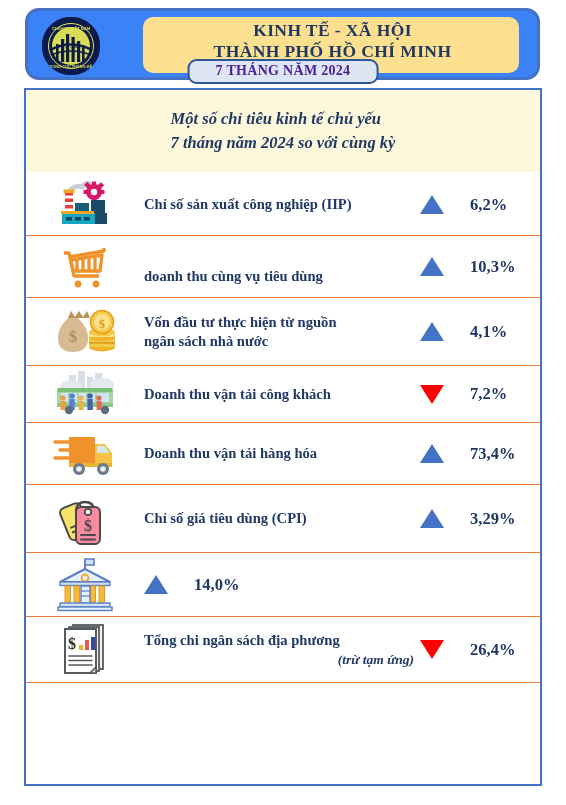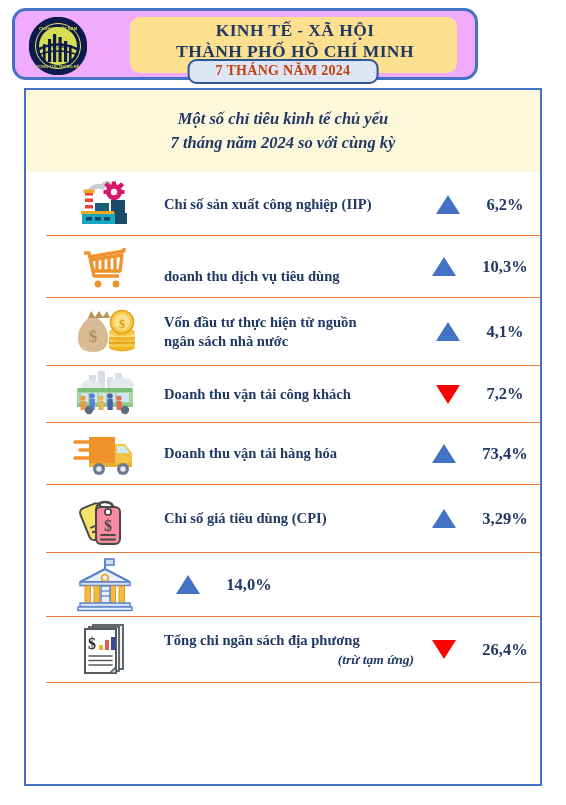--- a/index.html
+++ b/index.html
@@ -6,22 +6,22 @@
   body{
     width:566px;height:805px;
     background:#ffffff;
     font-family:"Liberation Serif",serif;
     overflow:hidden;
   }
   .page{position:relative;width:566px;height:805px;box-sizing:border-box;}
 
   
   .header{
-    position:absolute;left:12px;top:8px;width:466px;height:72px;
-    background:#f0abfc;
+    position:absolute;left:25px;top:8px;width:515px;height:72px;
+    background:#3b82f6;
     border:3px solid #4472c4;
     border-radius:14px;
     box-sizing:border-box;
   }
   .header-band{
     position:absolute;left:115px;top:6px;right:18px;height:56px;
     background:#fcdf8f;
     border-radius:10px;
   }
   .logo{
@@ -39,73 +39,72 @@
     letter-spacing:.4px;
     z-index:5;
   }
   .subbadge{
     position:absolute;left:50%;transform:translateX(-50%);
     top:59px;
     background:#dce6f4;
     border:2.5px solid #2f5597;
     border-radius:9px;
     padding:2px 26px 3px 26px;
-    color:#c2410c;
+    color:#4c1d95;
     font-weight:bold;
     font-size:14px;
     letter-spacing:.3px;
     white-space:nowrap;
     z-index:9;
   }
 
   
   .card{
     position:absolute;left:24px;top:88px;width:518px;height:698px;
     border:2px solid #4472c4;
     background:#ffffff;
     box-sizing:border-box;
   }
   .banner{
     position:absolute;left:0;top:0;right:0;height:82px;
     background:#fdf7dc;
     display:flex;align-items:center;justify-content:center;
   }
   .banner-text{
-    text-align:center;color:#1f3864;
+    text-align:left;color:#1f3864;
     font-style:italic;font-weight:bold;
     font-size:16.5px;line-height:24px;
   }
 
   .rows{position:absolute;left:0;right:0;top:84px;}
 
   .row{
     position:relative;
     display:flex;align-items:center;
     border-bottom:1.6px solid #ed7d31;
     box-sizing:border-box;
-    margin-left:20px;
   }
   .icon-cell{
     width:118px;flex:0 0 118px;
     display:flex;align-items:center;justify-content:center;
   }
   .label-cell{
     flex:1 1 auto;
     color:#1f3864;
     font-weight:bold;
     font-size:14.6px;
     line-height:19px;
     padding-right:6px;
   }
   .label-note{
     display:block;font-style:italic;font-weight:bold;font-size:13.5px;text-align:right;
   }
   .value-cell{
     width:120px;flex:0 0 120px;
-    display:flex;align-items:center;justify-content:center;
+    display:flex;align-items:center;justify-content:flex-start;
     gap:26px;
   }
   .tri{width:0;height:0;flex:0 0 auto;}
   .tri.up{
     border-left:12px solid transparent;
     border-right:12px solid transparent;
     border-bottom:19px solid #4472c4;
   }
   .tri.down{
     border-left:12px solid transparent;
@@ -214,21 +213,21 @@
               <path d="M17 14 L52 8 L52 5"></path>
               <path d="M18.5 17 L50 12 L48 28 L21.5 28 Z"></path>
               <path d="M25 16.8 L25 28 M31 16 L31 28 M37 15.2 L37 28 M43 14.4 L43 28"></path>
             </g>
             <circle cx="26" cy="41" r="3.4" fill="#f0922b"></circle>
             <circle cx="44" cy="41" r="3.4" fill="#f0922b"></circle>
           </svg>
         </div>
         <div class="label-cell">
           <br>
-          <span>doanh thu dịch vụ tiêu dùng</span>
+          <span>doanh thu cùng vụ tiêu dùng</span>
         </div>
         <div class="value-cell">
           <span class="tri up"></span>
           <span class="pct">10,3%</span>
         </div>
       </div>
 
       <div class="row" style="height:68px">
         <div class="icon-cell">
           <svg width="70" height="52" viewBox="0 0 70 52">

